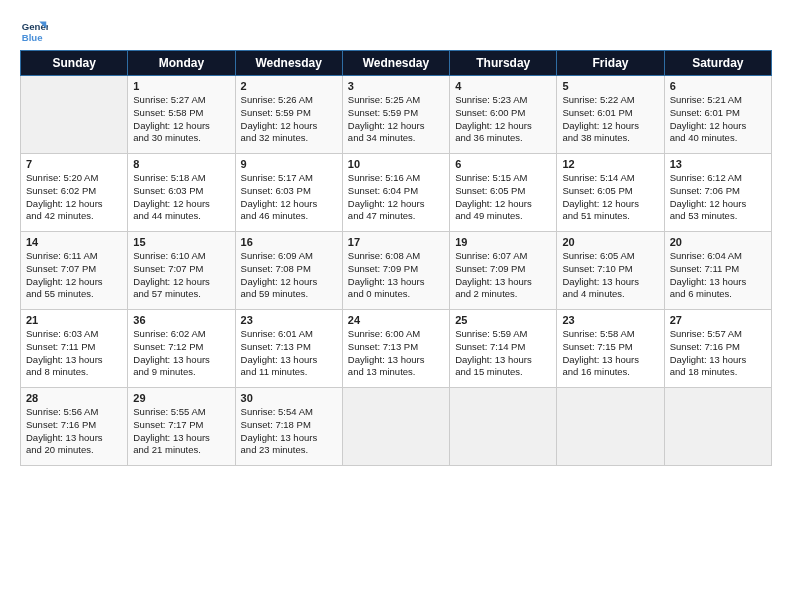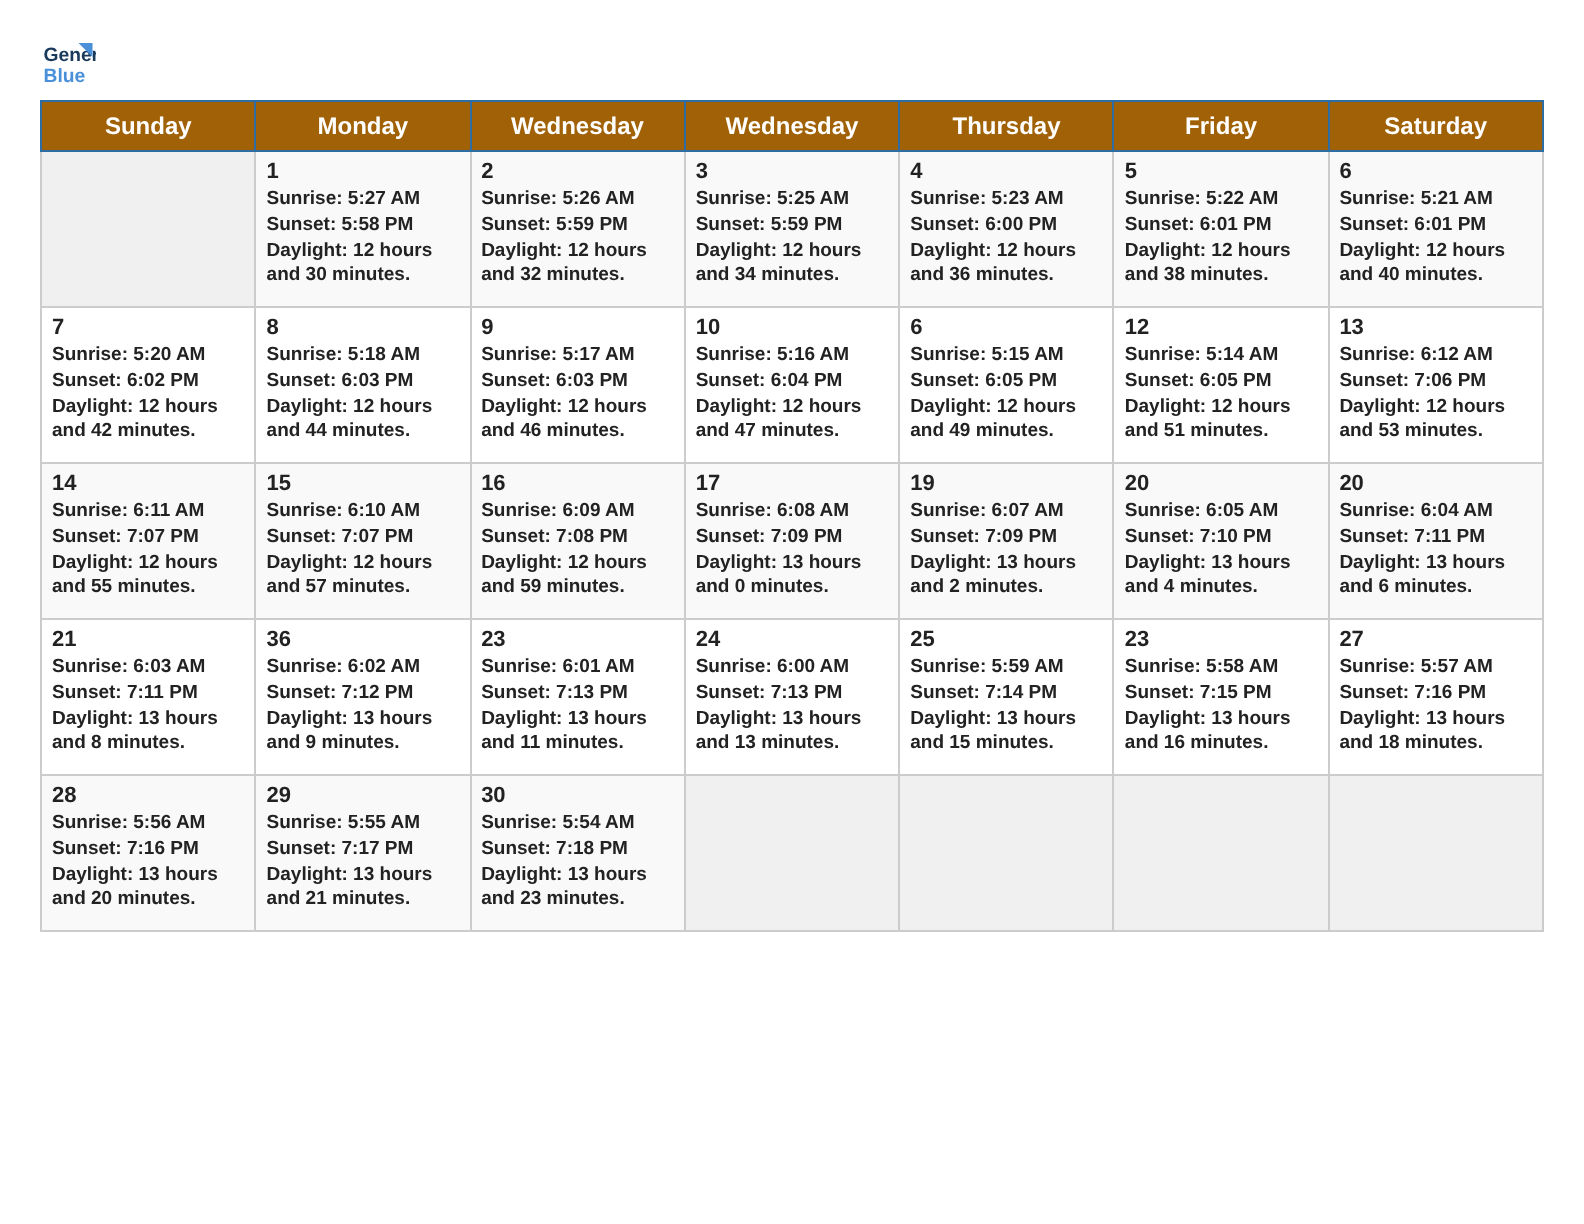--- a/index.html
+++ b/index.html
@@ -42,21 +42,21 @@
       font-size: 14px;
       color: #333;
       margin-top: 2px;
     }
     table {
       width: 100%;
       border-collapse: collapse;
       table-layout: fixed;
     }
     thead tr th {
-      background-color: #a16207;
+      background-color: #0f172a;
       color: #fff;
       font-size: 12px;
       font-weight: bold;
       text-align: center;
       padding: 5px 2px;
       border: 1px solid #2e6da4;
     }
     tbody tr td {
       vertical-align: top;
       font-size: 9.5px;
@@ -70,21 +70,20 @@
       background: #f9f9f9;
     }
     .day-num {
       font-weight: bold;
       font-size: 11px;
       margin-bottom: 2px;
       display: block;
     }
     .cell-content {
       line-height: 1.35;
-      font-weight: bold;
     }
     .empty-cell {
       background: #f0f0f0 !important;
     }
   </style>
 </head>
 <body>
 
 <div class="page">
   <div class="header-row">

